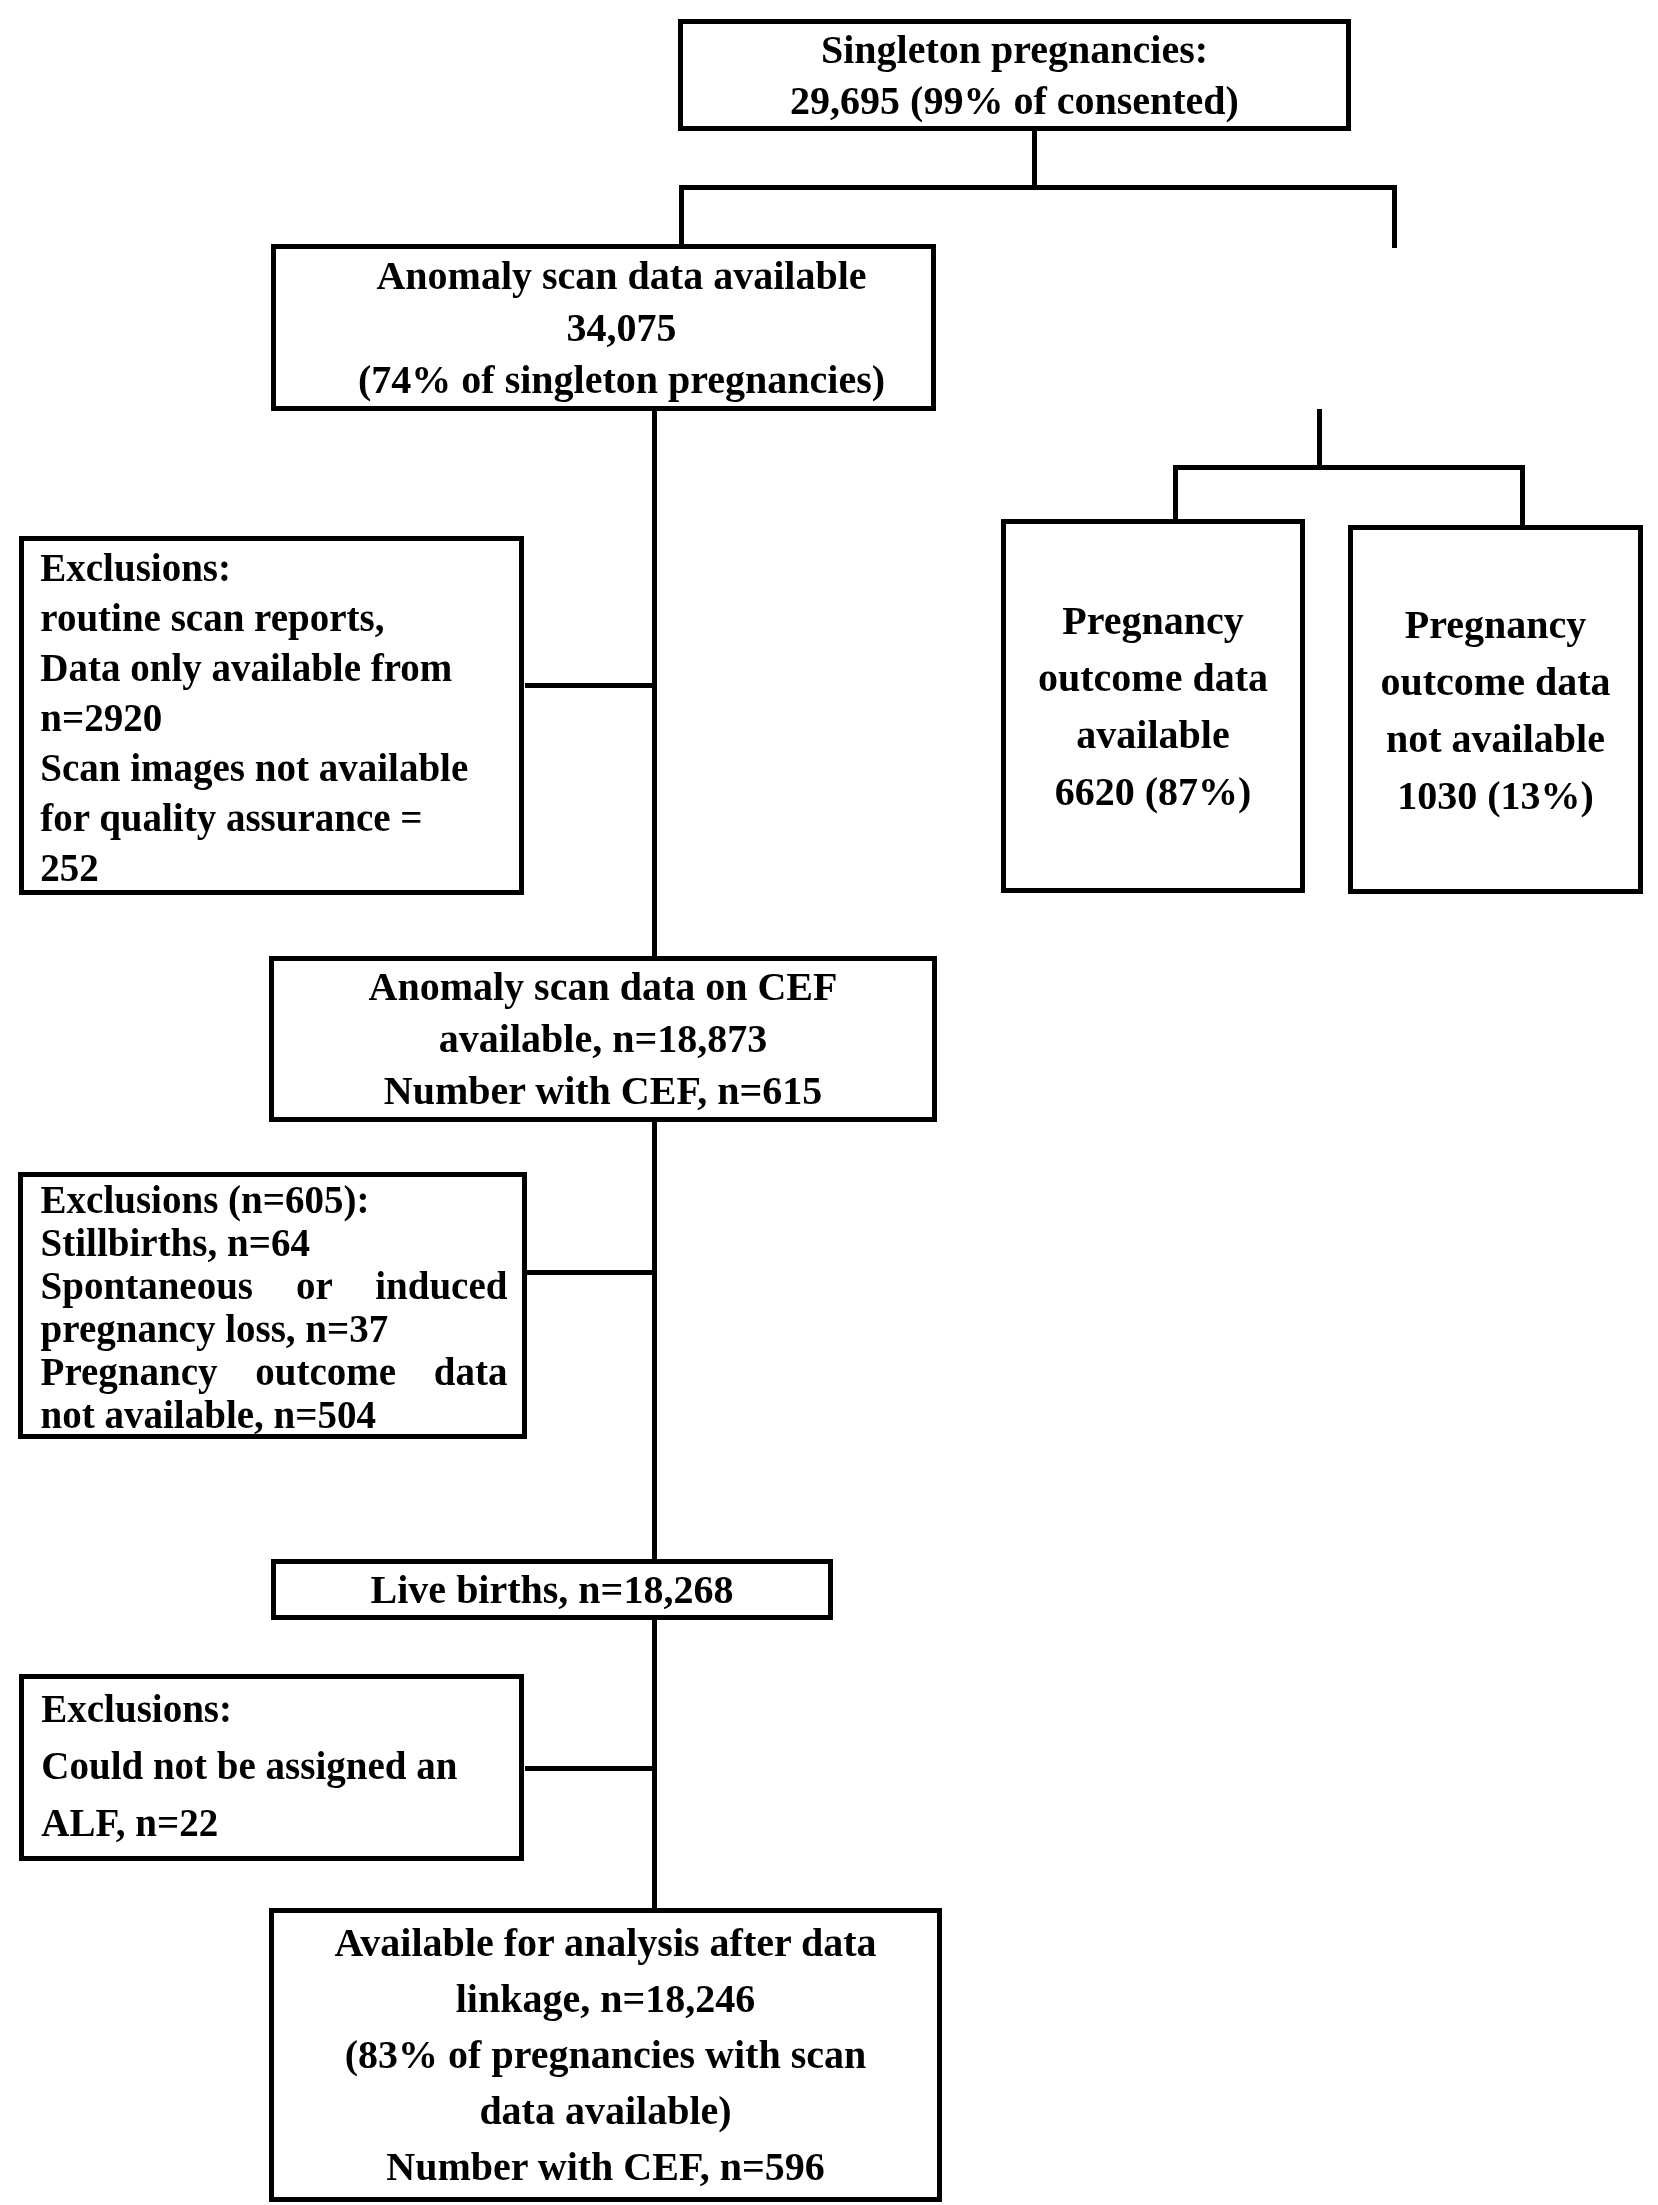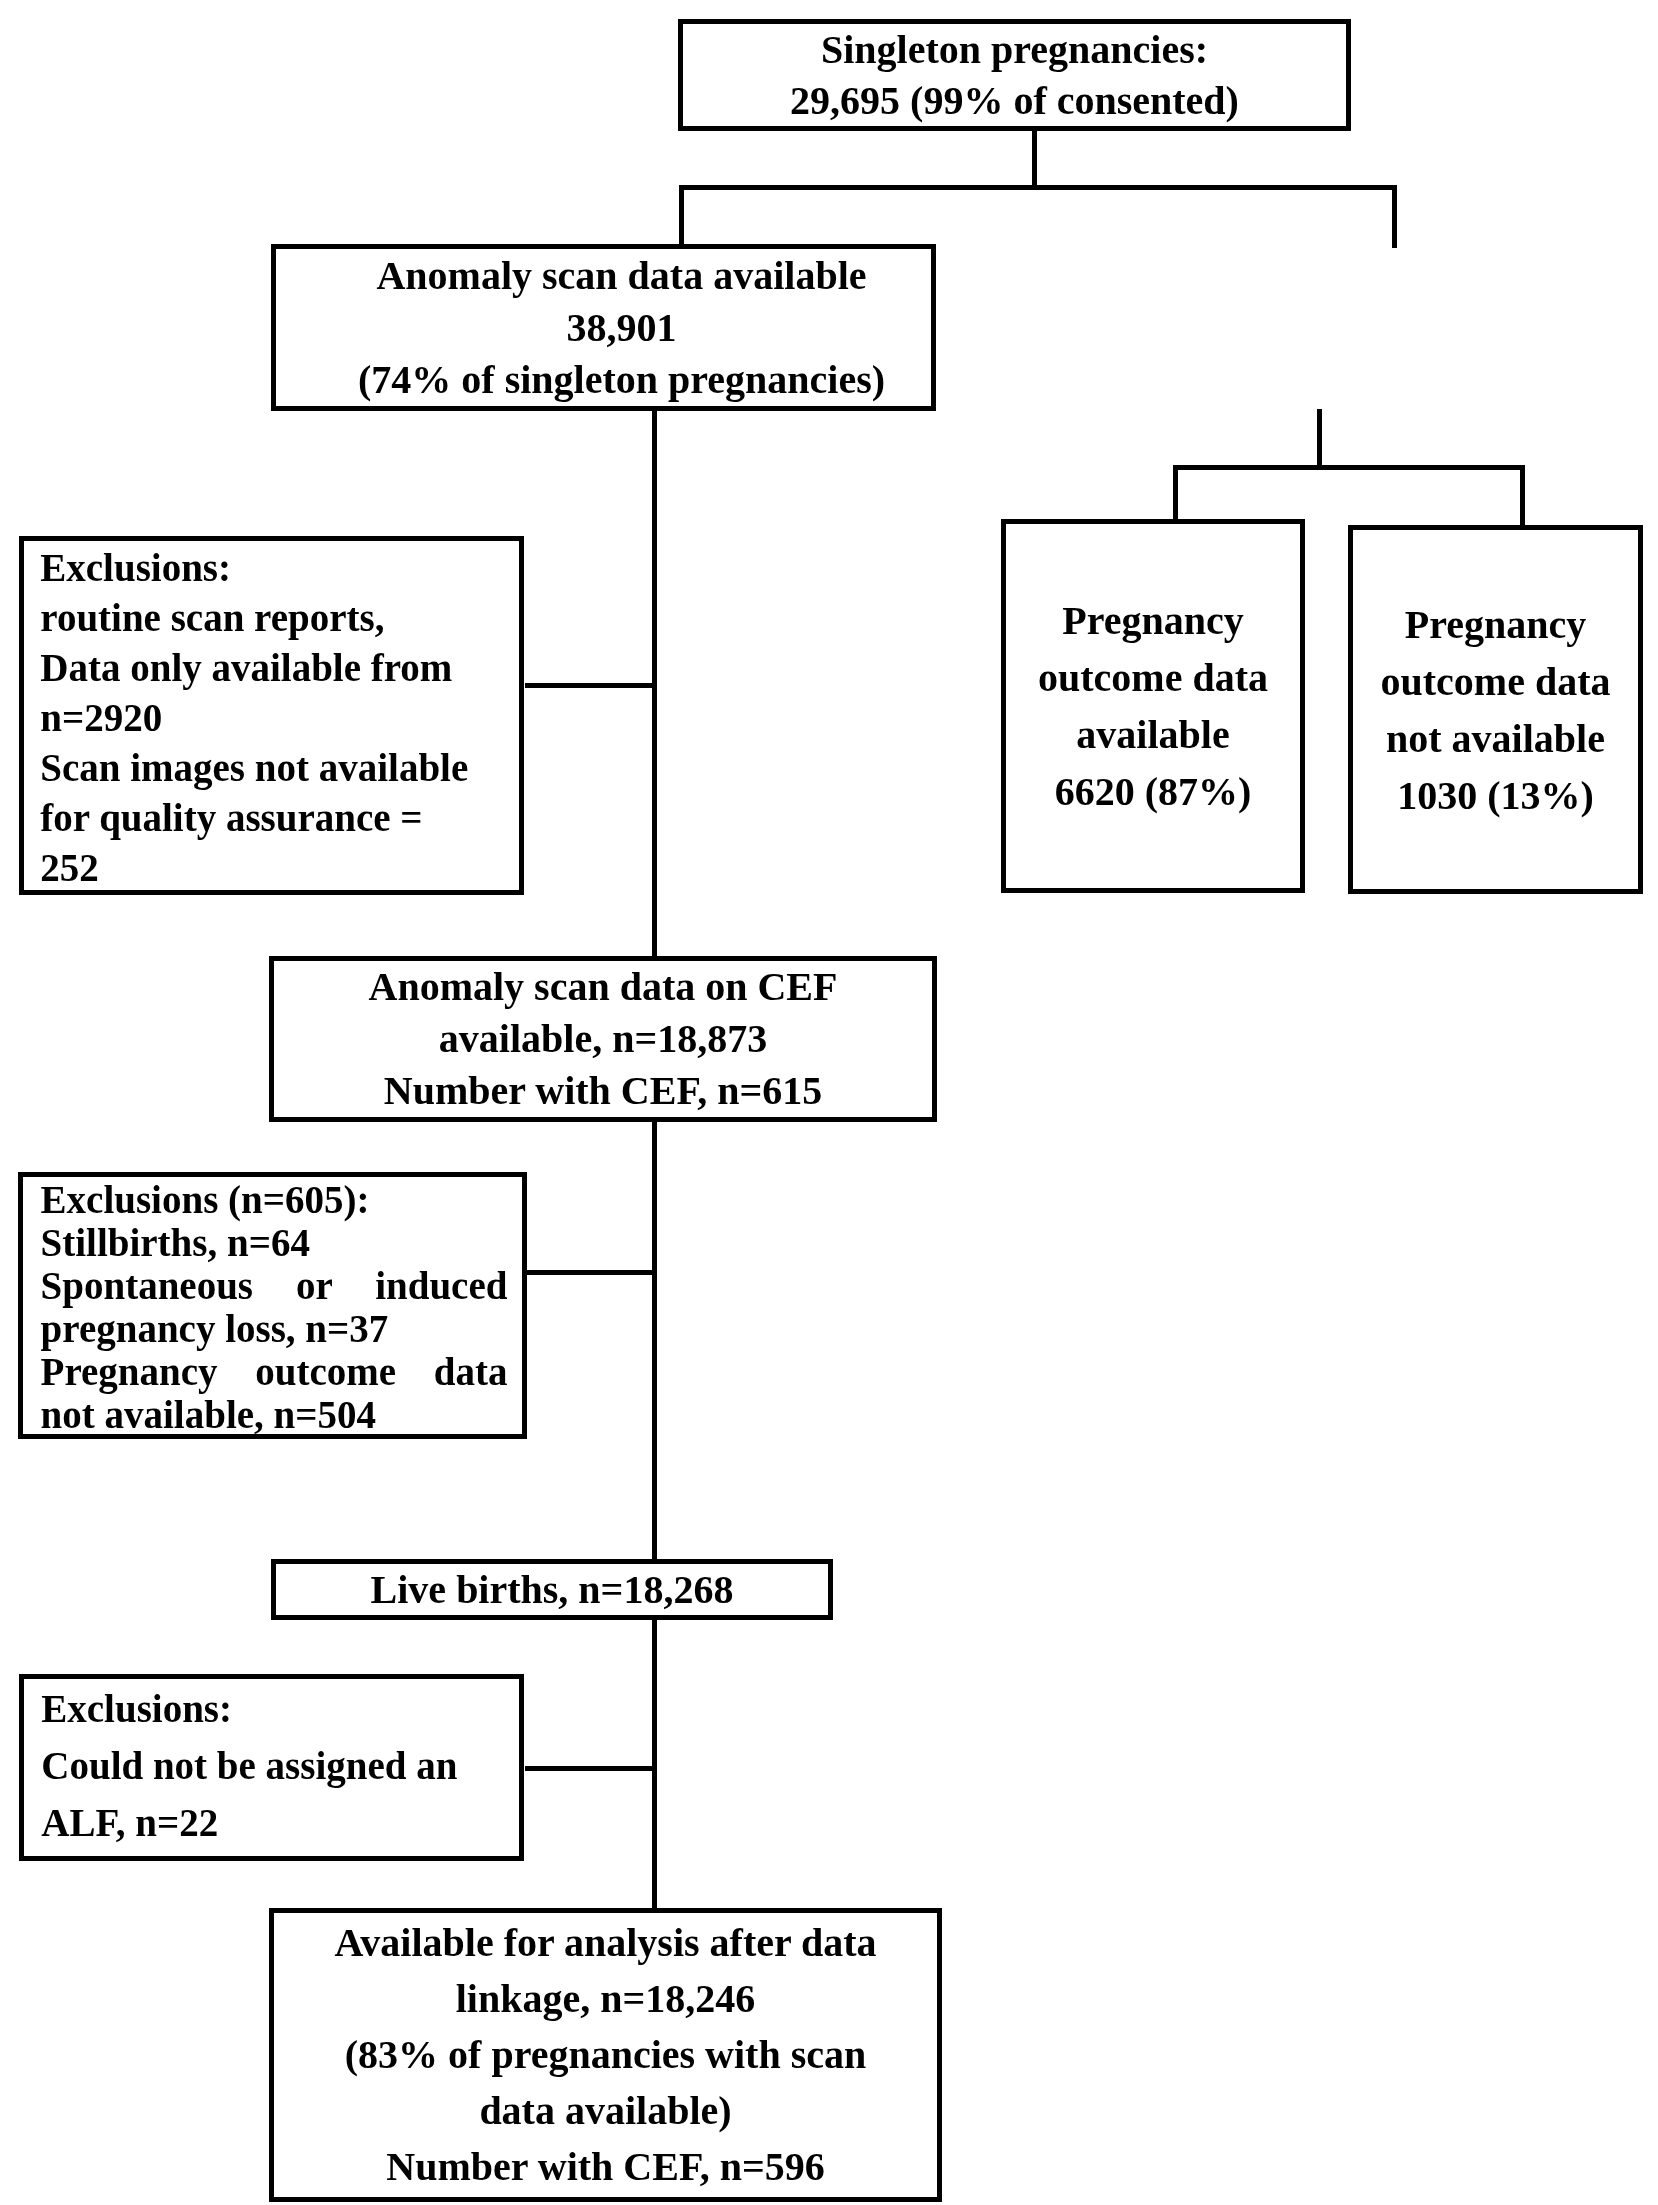--- a/index.html
+++ b/index.html
@@ -63,21 +63,21 @@
   <div class="conn" style="left:652px;top:1620px;width:5.1px;height:288px;"></div>
   <div class="conn" style="left:525px;top:1766px;width:132px;height:5.1px;"></div>
 
   <div class="box center" style="left:678px;top:19px;width:673px;height:112px;line-height:51px;">
       <div class="line">Singleton pregnancies:</div>
       <div class="line">29,695 (99% of consented)</div>
     </div>
 
   <div class="box center" style="left:271px;top:244px;width:665px;height:167px;line-height:52px;padding-left:36px;">
       <div class="line">Anomaly scan data available</div>
-      <div class="line">38,901</div>
+      <div class="line">34,075</div>
       <div class="line">(74% of singleton pregnancies)</div>
     </div>
 
 
   <div class="box leftbox" style="left:19.3px;top:536px;width:505px;height:359px;line-height:50px;padding:2.3px 8px 0 16px;">
       <div class="line">Exclusions:</div>
       <div class="line">routine scan reports,</div>
       <div class="line">Data only available from</div>
       <div class="line">n=2920</div>
       <div class="line">Scan images not available</div>

